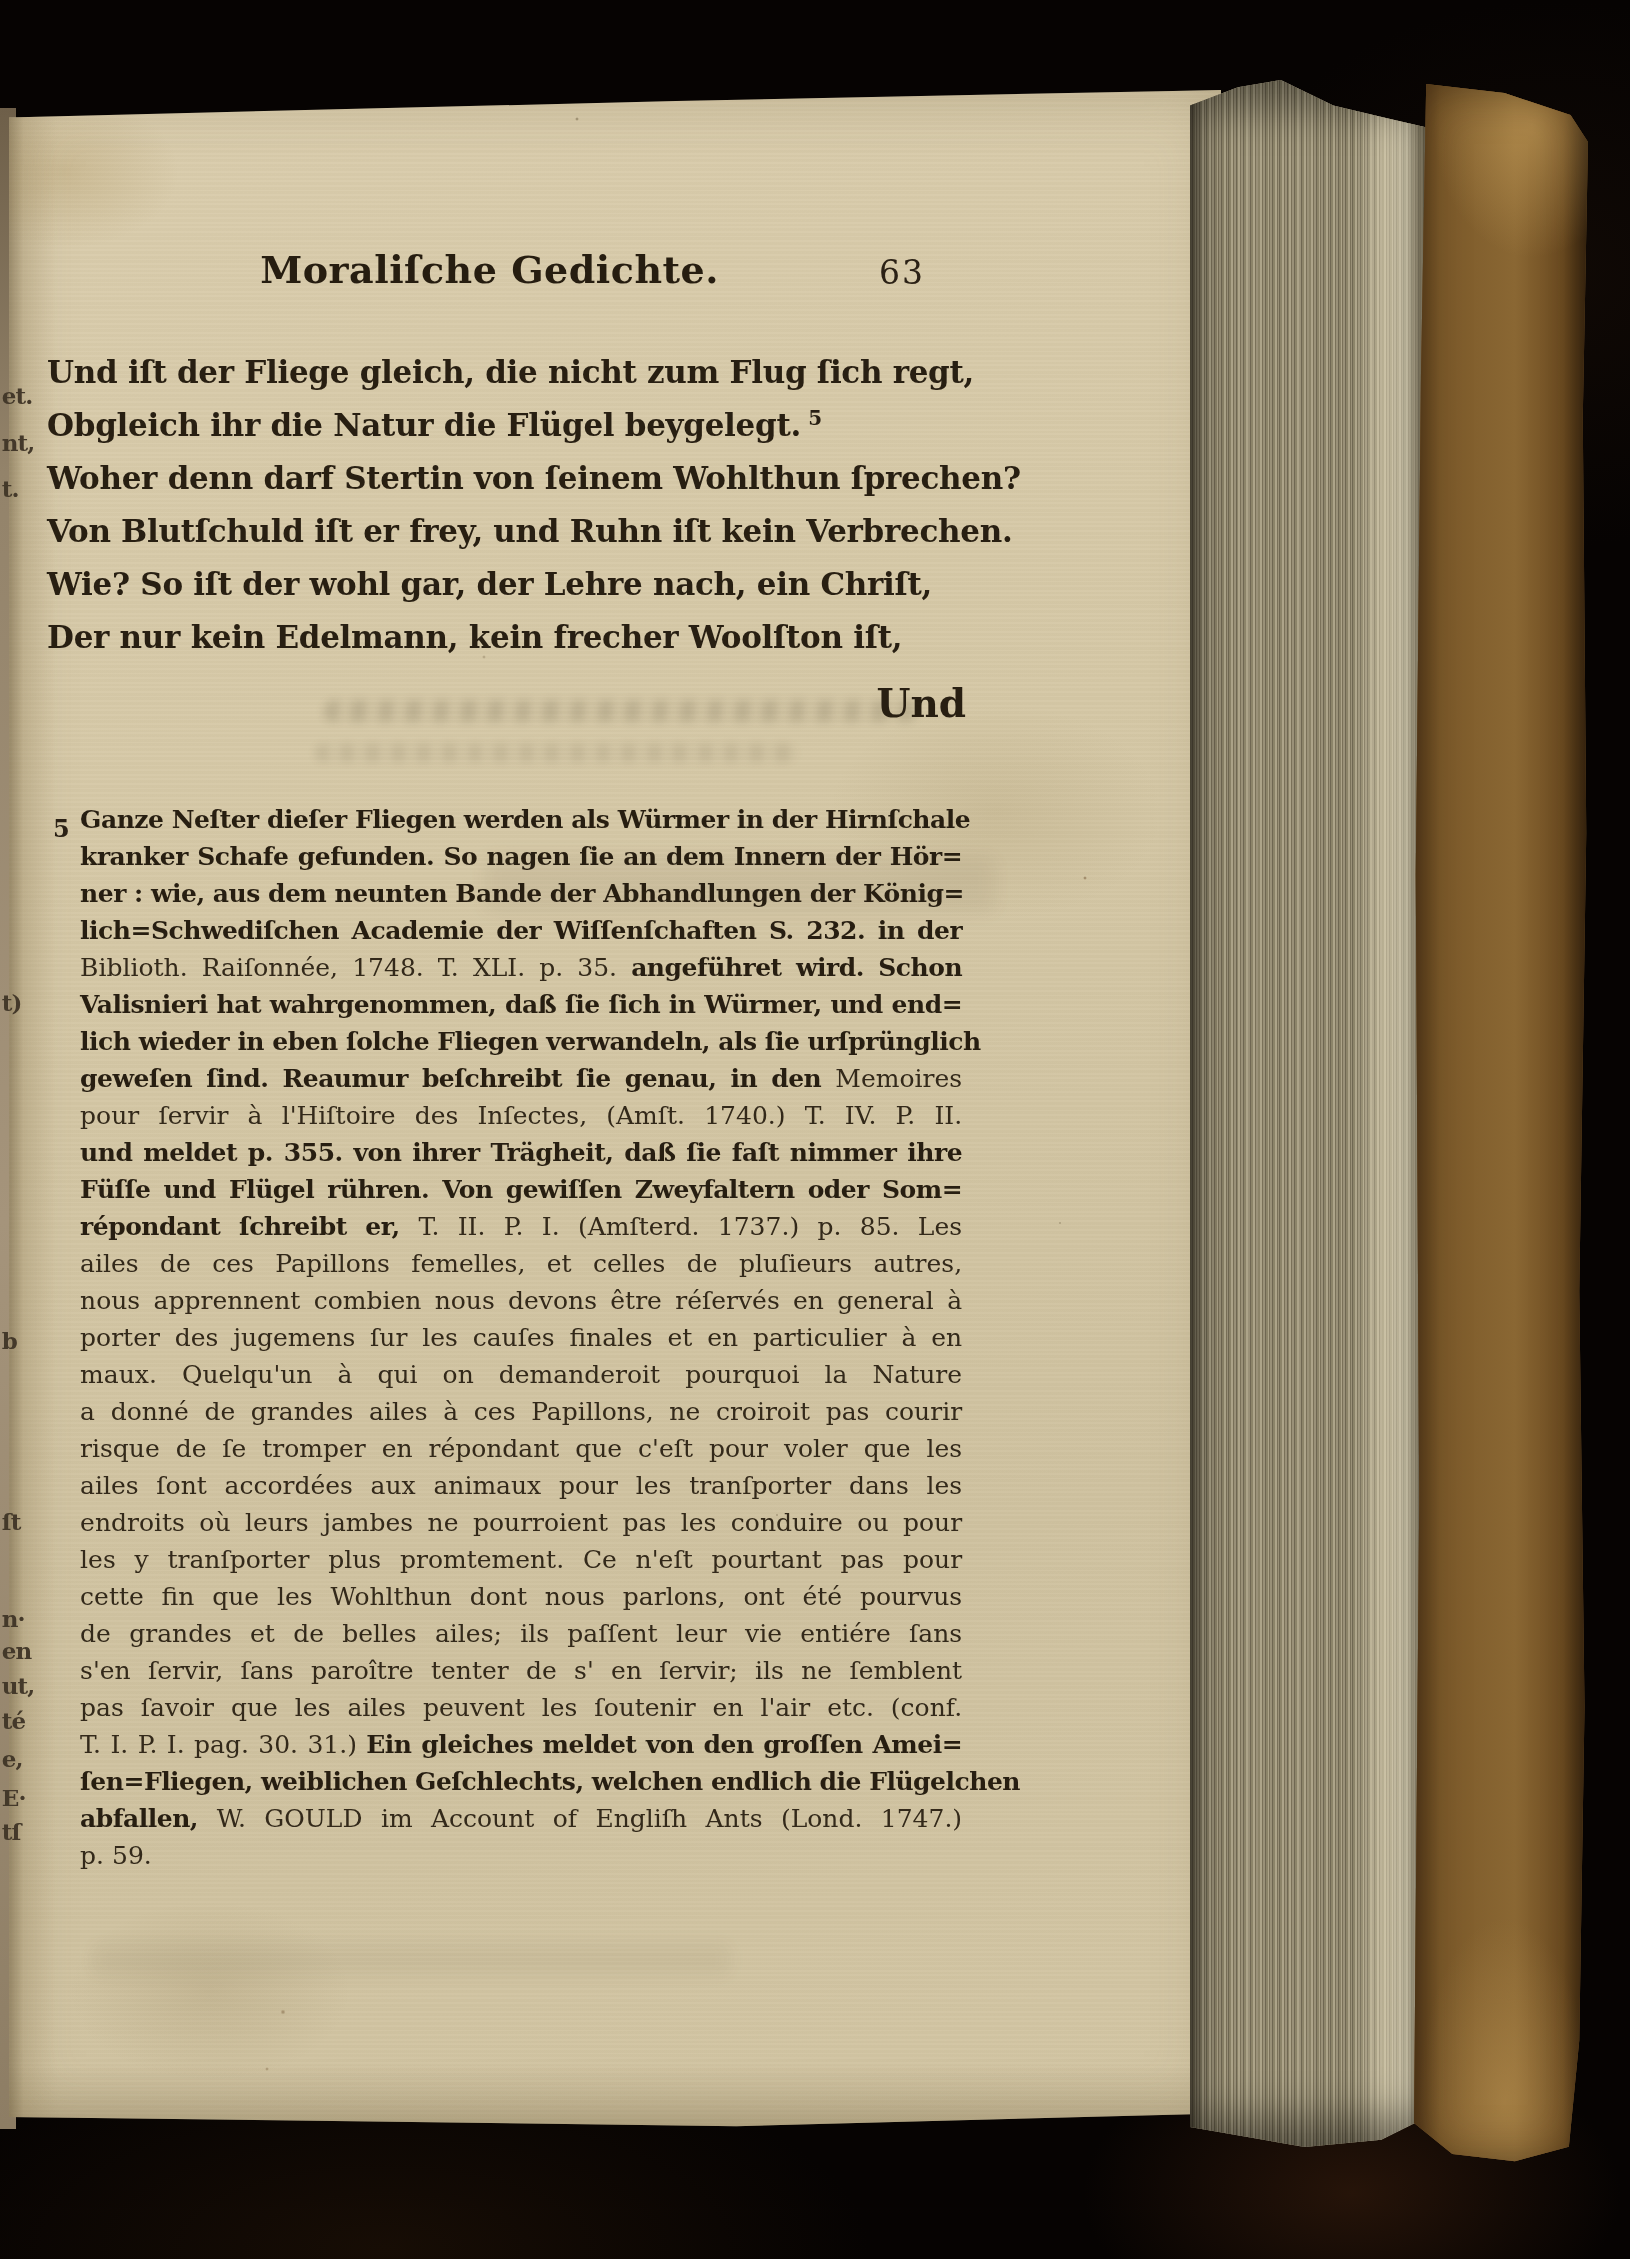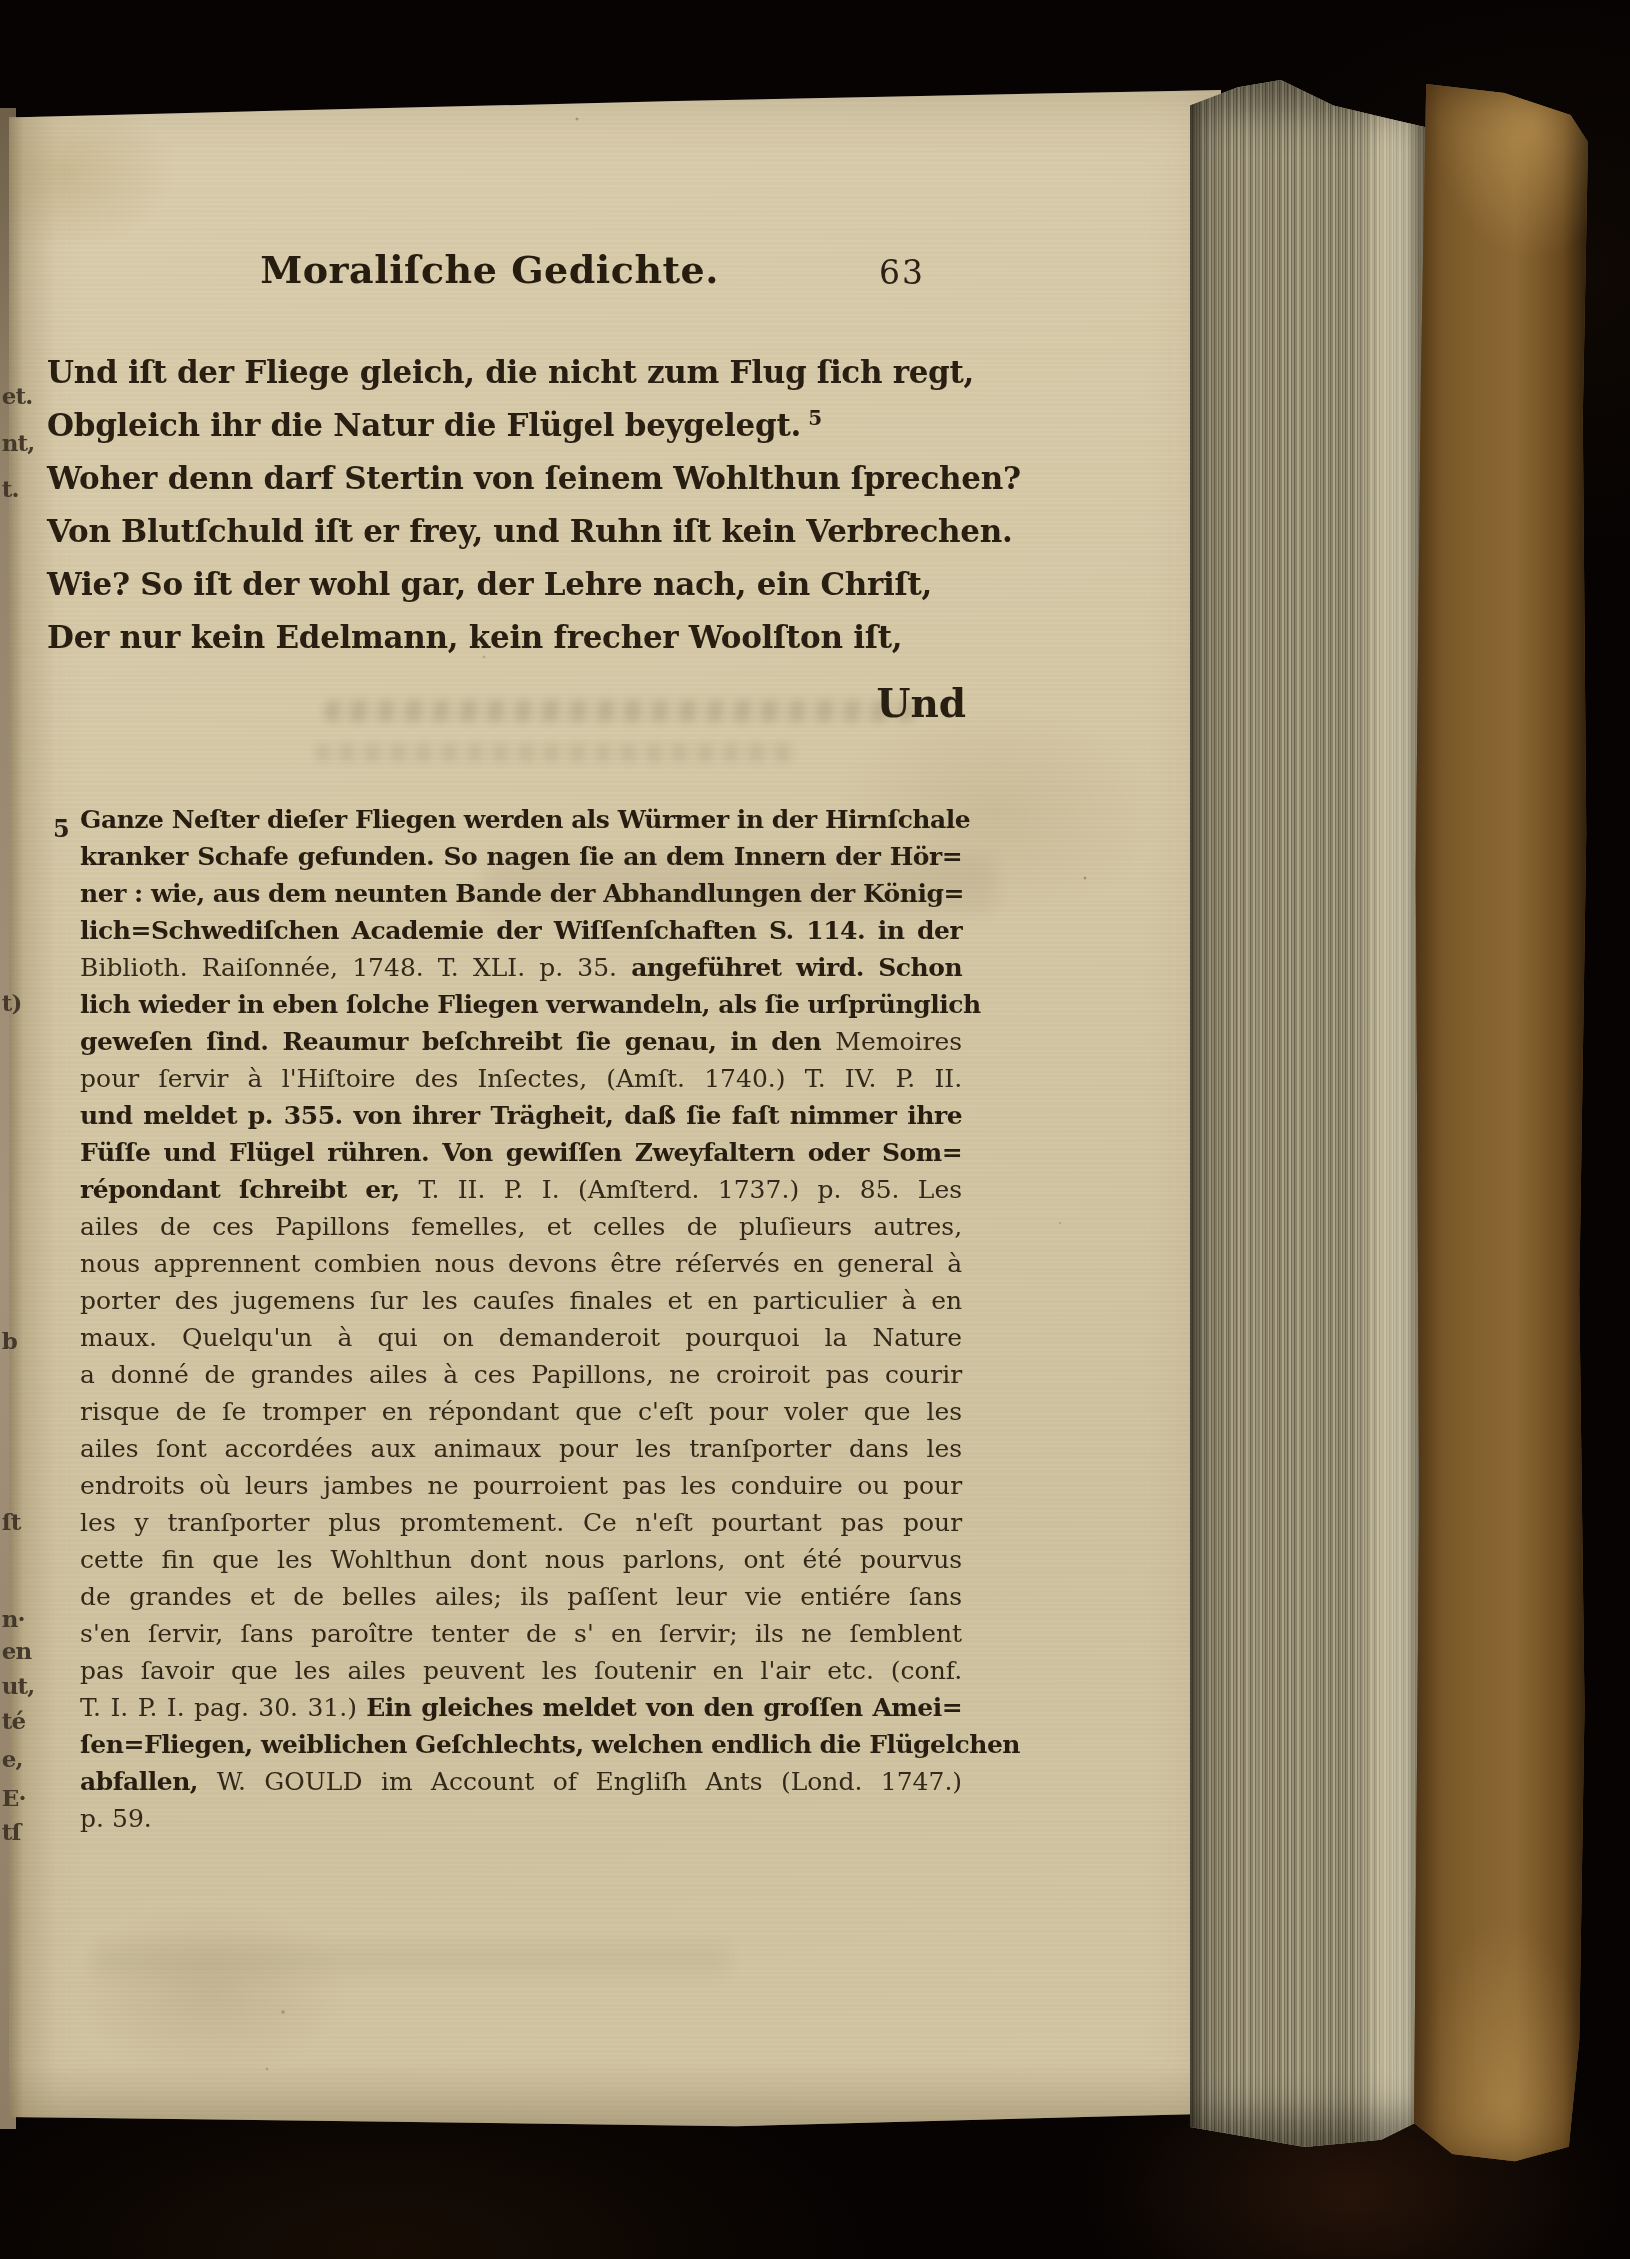--- a/index.html
+++ b/index.html
@@ -133,22 +133,23 @@
     </div>
 
   <div class="catchword">Und</div>
 
   <div class="footnote-marker">5</div>
   <div class="fn-lines">
 
   <div class="fn-line"><span class="seg fraktur">Ganze Neſter dieſer Fliegen werden als Würmer in der Hirnſchale</span><span class="seg roman"></span></div>
       <div class="fn-line"><span class="seg fraktur">kranker Schafe gefunden.  So nagen ſie an dem Innern der Hör=</span><span class="seg roman"></span></div>
       <div class="fn-line"><span class="seg fraktur">ner : wie, aus dem neunten Bande der Abhandlungen der König=</span><span class="seg roman"></span></div>
-      <div class="fn-line"><span class="seg fraktur">lich=Schwediſchen Academie der Wiſſenſchaften S. 114. in der</span><span class="seg roman"></span></div>
+      <div class="fn-line"><span class="seg fraktur">lich=Schwediſchen Academie der Wiſſenſchaften S. 232. in der</span><span class="seg roman"></span></div>
       <div class="fn-line"><span class="seg roman">Biblioth. Raiſonnée, 1748. T. XLI. p. 35. </span><span class="seg fraktur">angeführet wird.  Schon</span></div>
+      <div class="fn-line"><span class="seg fraktur">Valisnieri hat wahrgenommen, daß ſie ſich in Würmer, und end=</span><span class="seg roman"></span></div>
       <div class="fn-line"><span class="seg fraktur">lich wieder in eben ſolche Fliegen verwandeln, als ſie urſprünglich</span><span class="seg roman"></span></div>
       <div class="fn-line"><span class="seg fraktur">geweſen ſind.  Reaumur beſchreibt ſie genau, in den </span><span class="seg roman">Memoires</span></div>
       <div class="fn-line"><span class="seg roman">pour ſervir à l'Hiſtoire des Inſectes, (Amſt. 1740.)  T. IV. P. II.</span><span class="seg roman"></span></div>
       <div class="fn-line"><span class="seg fraktur">und meldet p. 355. von ihrer Trägheit, daß ſie faſt nimmer ihre</span><span class="seg roman"></span></div>
       <div class="fn-line"><span class="seg fraktur">Füſſe und Flügel rühren.  Von gewiſſen Zweyfaltern oder Som=</span><span class="seg roman"></span></div>
       <div class="fn-line"><span class="seg fraktur">répondant ſchreibt er, </span><span class="seg roman">T. II. P. I. (Amſterd. 1737.) p. 85.  Les</span></div>
       <div class="fn-line"><span class="seg roman">ailes de ces Papillons femelles, et celles de pluſieurs autres,</span><span class="seg roman"></span></div>
       <div class="fn-line"><span class="seg roman">nous apprennent combien nous devons être réſervés en general à</span><span class="seg roman"></span></div>
       <div class="fn-line"><span class="seg roman">porter des jugemens ſur les cauſes finales et en particulier à en</span><span class="seg roman"></span></div>
       <div class="fn-line"><span class="seg roman">maux.   Quelqu'un à qui on demanderoit pourquoi la Nature</span><span class="seg roman"></span></div>

